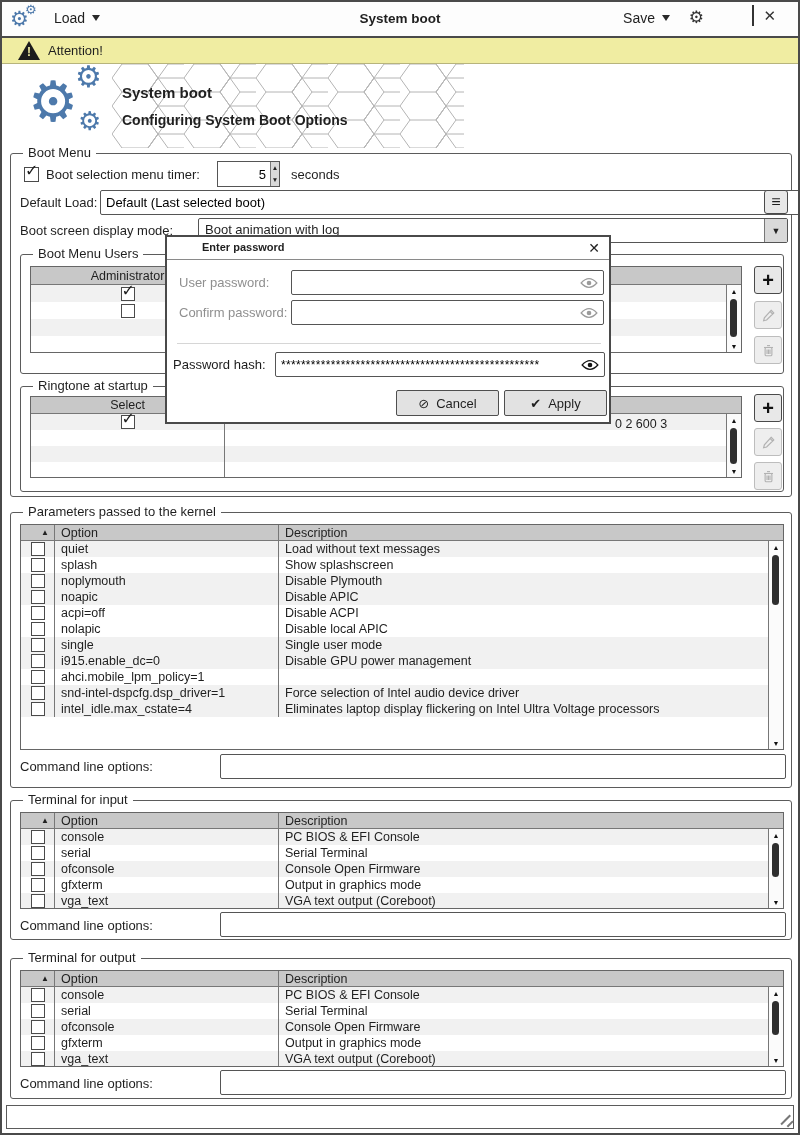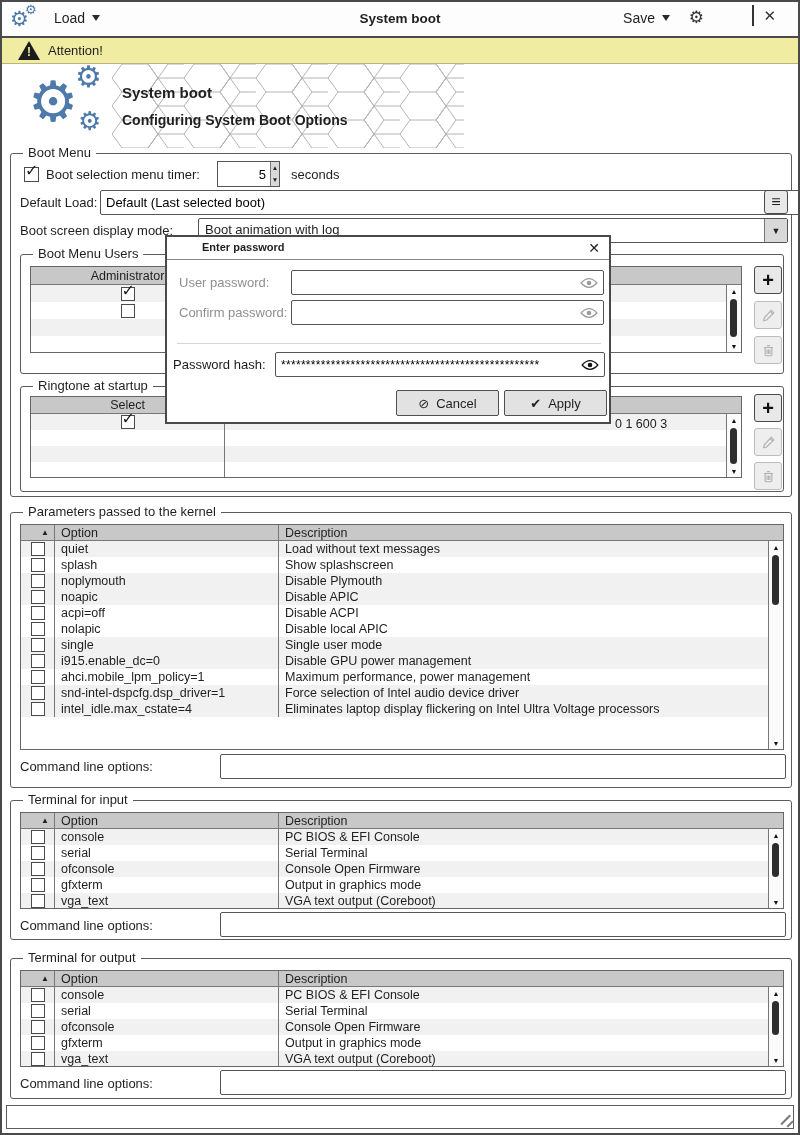--- a/index.html
+++ b/index.html
@@ -269,21 +269,21 @@
         </div>
         <div class="urow alt">
           <span class="u1"></span>
           <span class="u2"></span>
         </div>
         <div class="urow">
           <span class="u1"></span>
           <span class="u2"></span>
         </div>
       </div>
-    <span class="frag" style="left:584px;top:20px;">0 1 600 3</span>
+    <span class="frag" style="left:584px;top:20px;">0 2 600 3</span>
     <div class="vscroll" style="top:17px;">
       <span class="up">▲</span>
       <span class="thumb" style="top:14px;height:36px;"></span>
       <span class="dn">▼</span>
     </div>
   </div>
   <span class="toolbtn" style="left:752px;top:392px;">
       <span>+</span>
     </span>
   <span class="toolbtn disabled" style="left:752px;top:426px;">
@@ -369,21 +369,20 @@
             <span class="cb"></span>
           </span>
           <span class="c2">i915.enable_dc=0</span>
           <span class="c3">Disable GPU power management</span>
         </div>
         <div class="trow">
           <span class="c1">
             <span class="cb"></span>
           </span>
           <span class="c2">ahci.mobile_lpm_policy=1</span>
-          <span class="c3">Maximum performance, power management</span>
         </div>
         <div class="trow alt">
           <span class="c1">
             <span class="cb"></span>
           </span>
           <span class="c2">snd-intel-dspcfg.dsp_driver=1</span>
           <span class="c3">Force selection of Intel audio device driver</span>
         </div>
         <div class="trow alt">
           <span class="c1">

